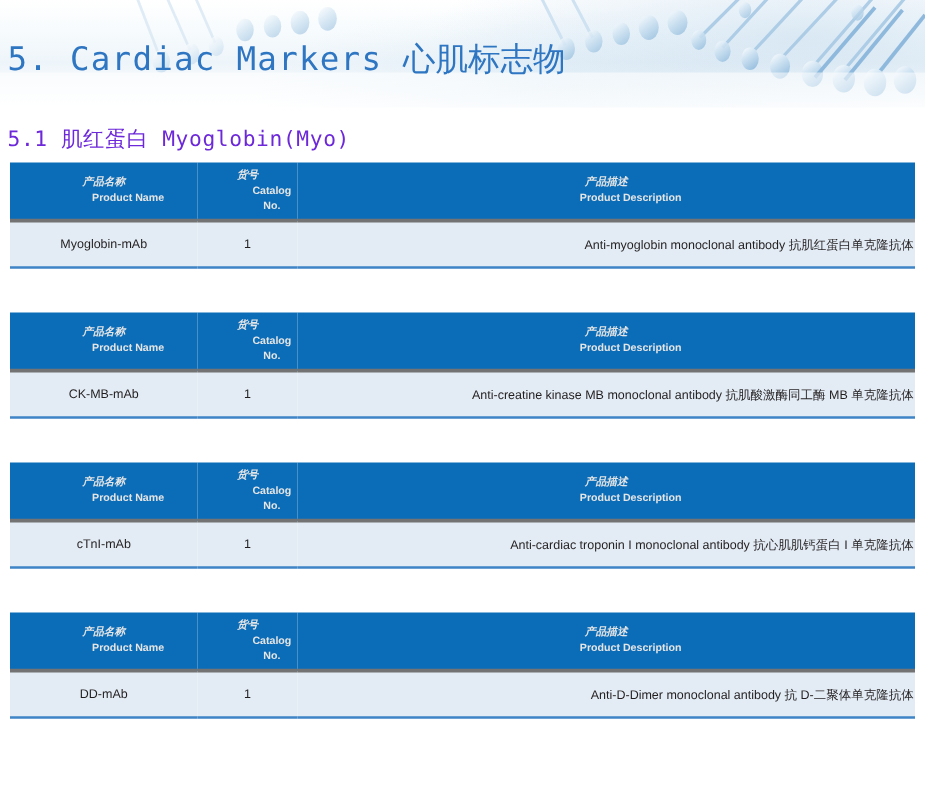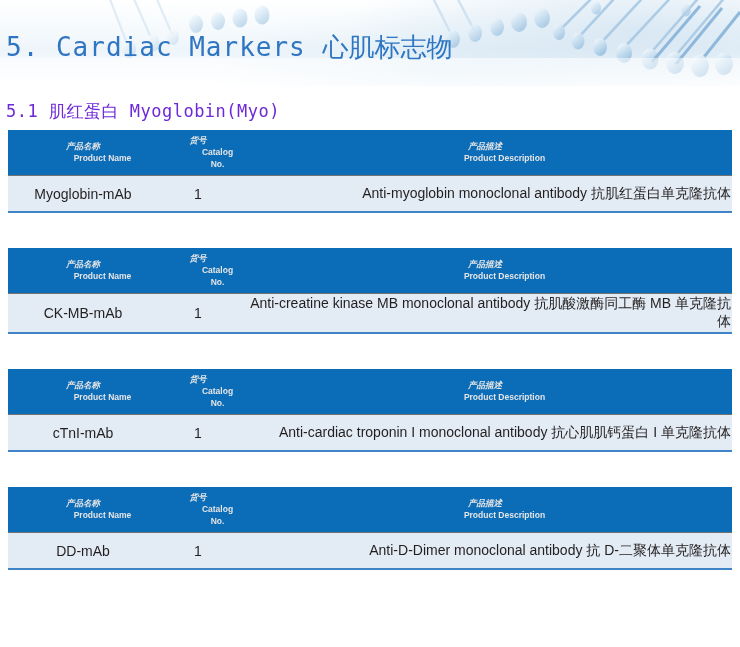--- a/index.html
+++ b/index.html
@@ -94,24 +94,24 @@
   .th-en {
     font-family: "Liberation Sans", sans-serif;
     font-size: 8.5px;
     line-height: 12px;
     font-weight: bold;
     padding-left: 39px;
   }
   .tbl tbody td {
     background: #e3ecf5;
     color: #231f20;
-    font-size: 14px;
+    font-size: 10px;
     height: 33px;
     vertical-align: middle;
-    border-top: 1px solid #737373;
+    border-top: 3px solid #737373;
     border-bottom: 2px solid #3f84c6;
   }
   td.c-name { text-align: center; }
   td.c-cat  { text-align: center; }
   td.c-desc { text-align: right; padding-left: 4px; }
   .col-name { width: 150px; }
   .col-cat  { width: 80px; }
   .col-desc { width: 494px; }
 
   .spacer-a { height: 28px; }

